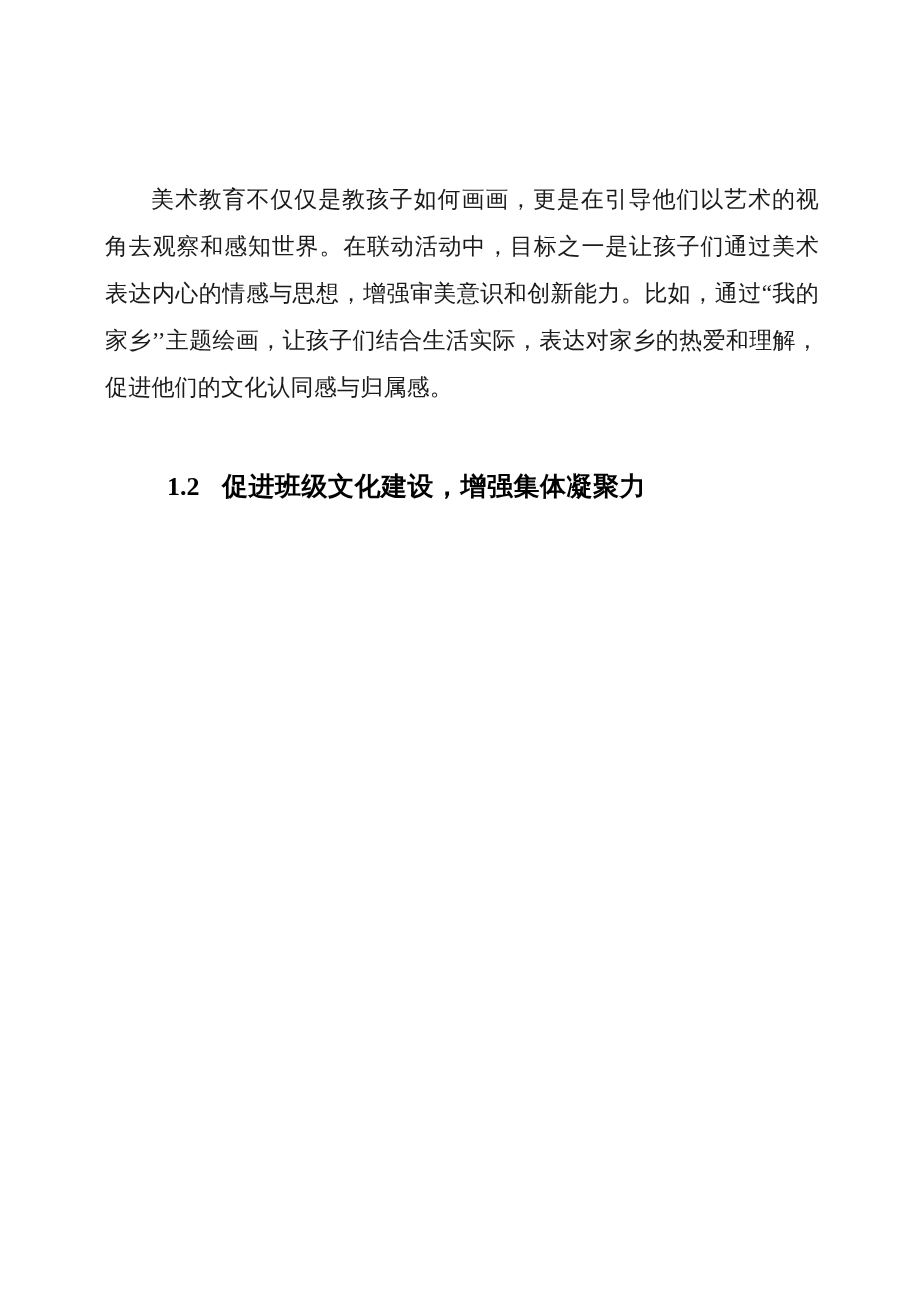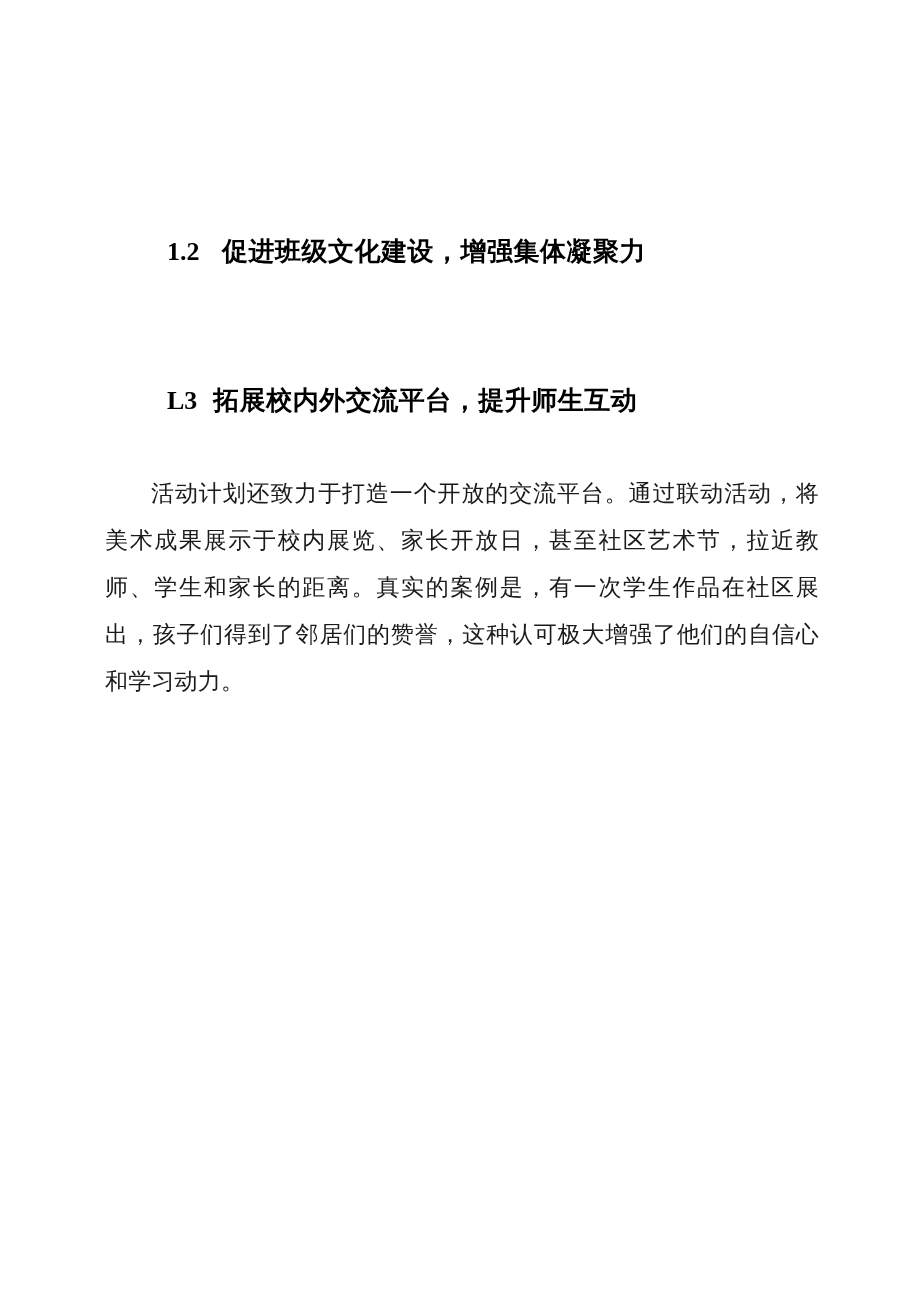--- a/index.html
+++ b/index.html
@@ -73,34 +73,31 @@
   .gap-h-to-para   { height: 52px; }
   .gap-para-to-h2  { height: 62px; }
   .gap-h2-to-para  { height: 52px; }
 </style>
 </head>
 <body>
 
 <div class="page">
   <div class="content">
 
+    <p class="para">美术教育不仅仅是教孩子如何画画，更是在引导他们以艺术的视角去观察和感知世界。在联动活动中，目标之一是让孩子们通过美术表达内心的情感与思想，增强审美意识和创新能力。比如，通过“我的家乡’’主题绘画，让孩子们结合生活实际，表达对家乡的热爱和理解，促进他们的文化认同感与归属感。</p>
 
     <div class="gap-para-to-h"></div>
 
     <h2 class="heading">
       <span class="num">1.2</span><span class="num">  </span><span class="cjk">促进班级文化建设，增强集体凝聚力</span>
     </h2>
 
     <div class="gap-h-to-para"></div>
 
 
     <div class="gap-para-to-h2"></div>
 
-    <h2 class="heading">
-      <span class="num">L3</span><span class="num"></span><span class="cjk">拓展校内外交流平台，提升师生互动</span>
-    </h2>
 
     <div class="gap-h2-to-para"></div>
 
-    <p class="para">活动计划还致力于打造一个开放的交流平台。通过联动活动，将美术成果展示于校内展览、家长开放日，甚至社区艺术节，拉近教师、学生和家长的距离。真实的案例是，有一次学生作品在社区展出，孩子们得到了邻居们的赞誉，这种认可极大增强了他们的自信心和学习动力。</p>
 
   </div>
 </div>
 
 </body></html>

